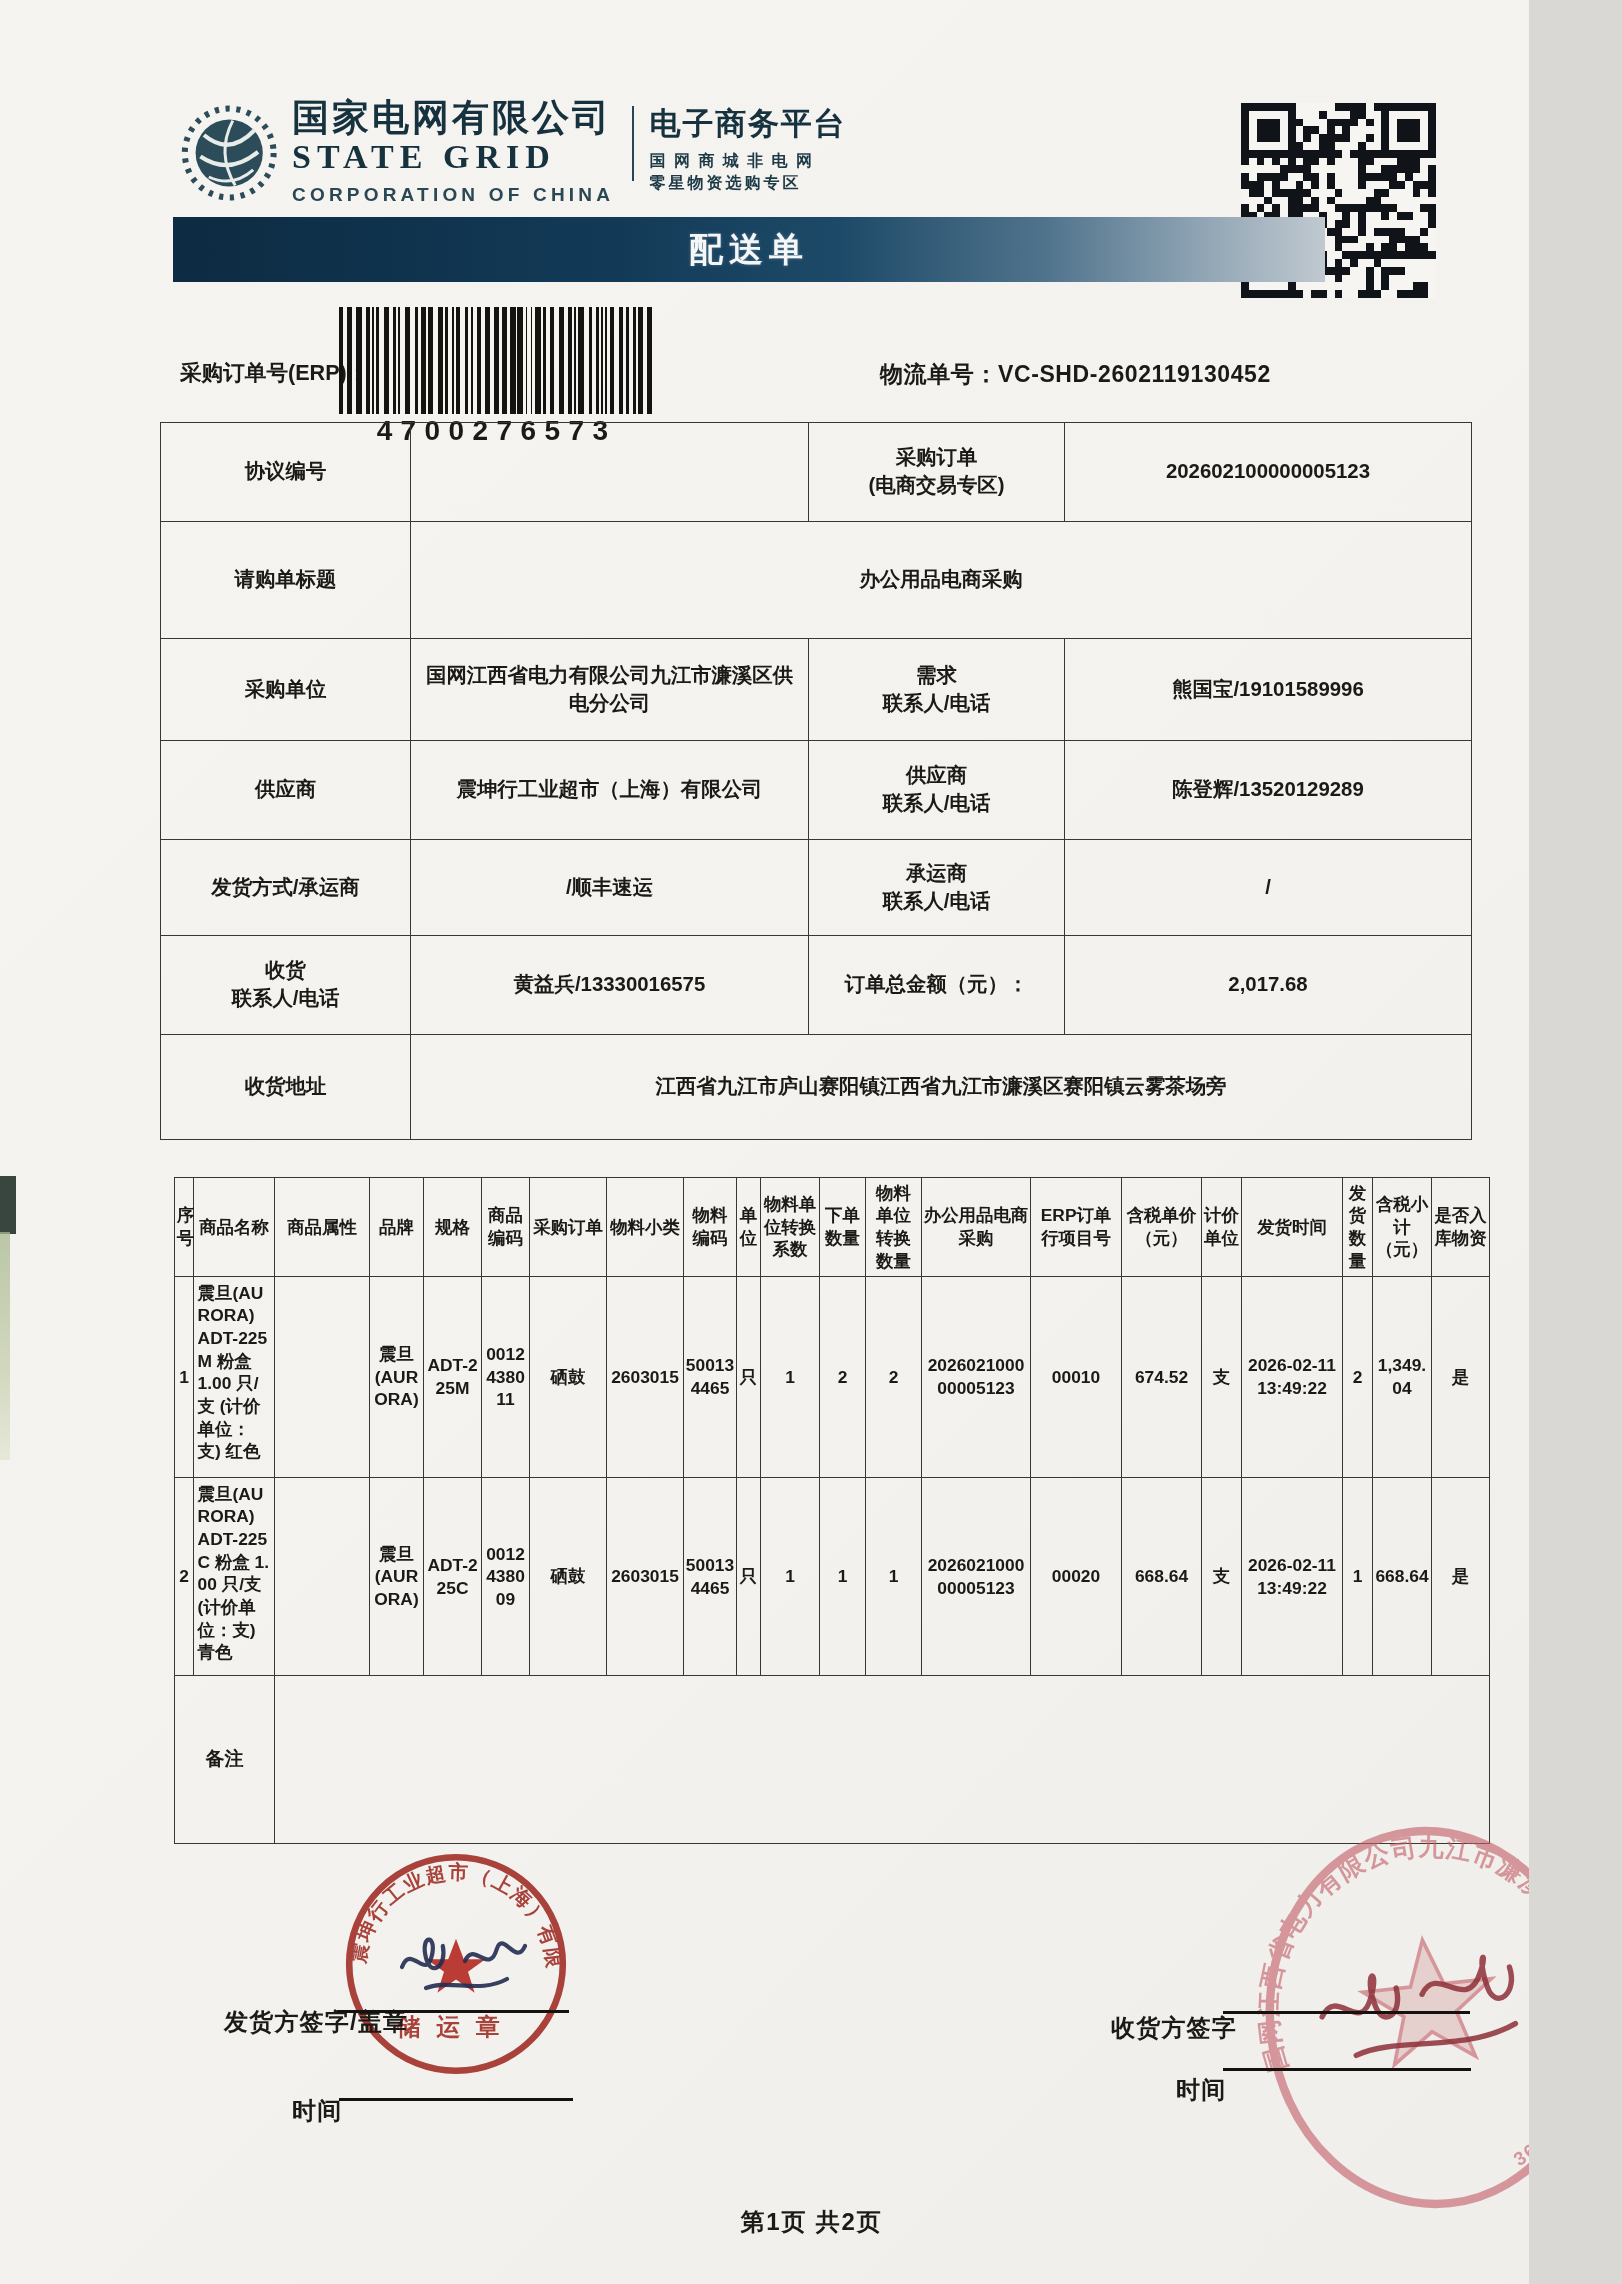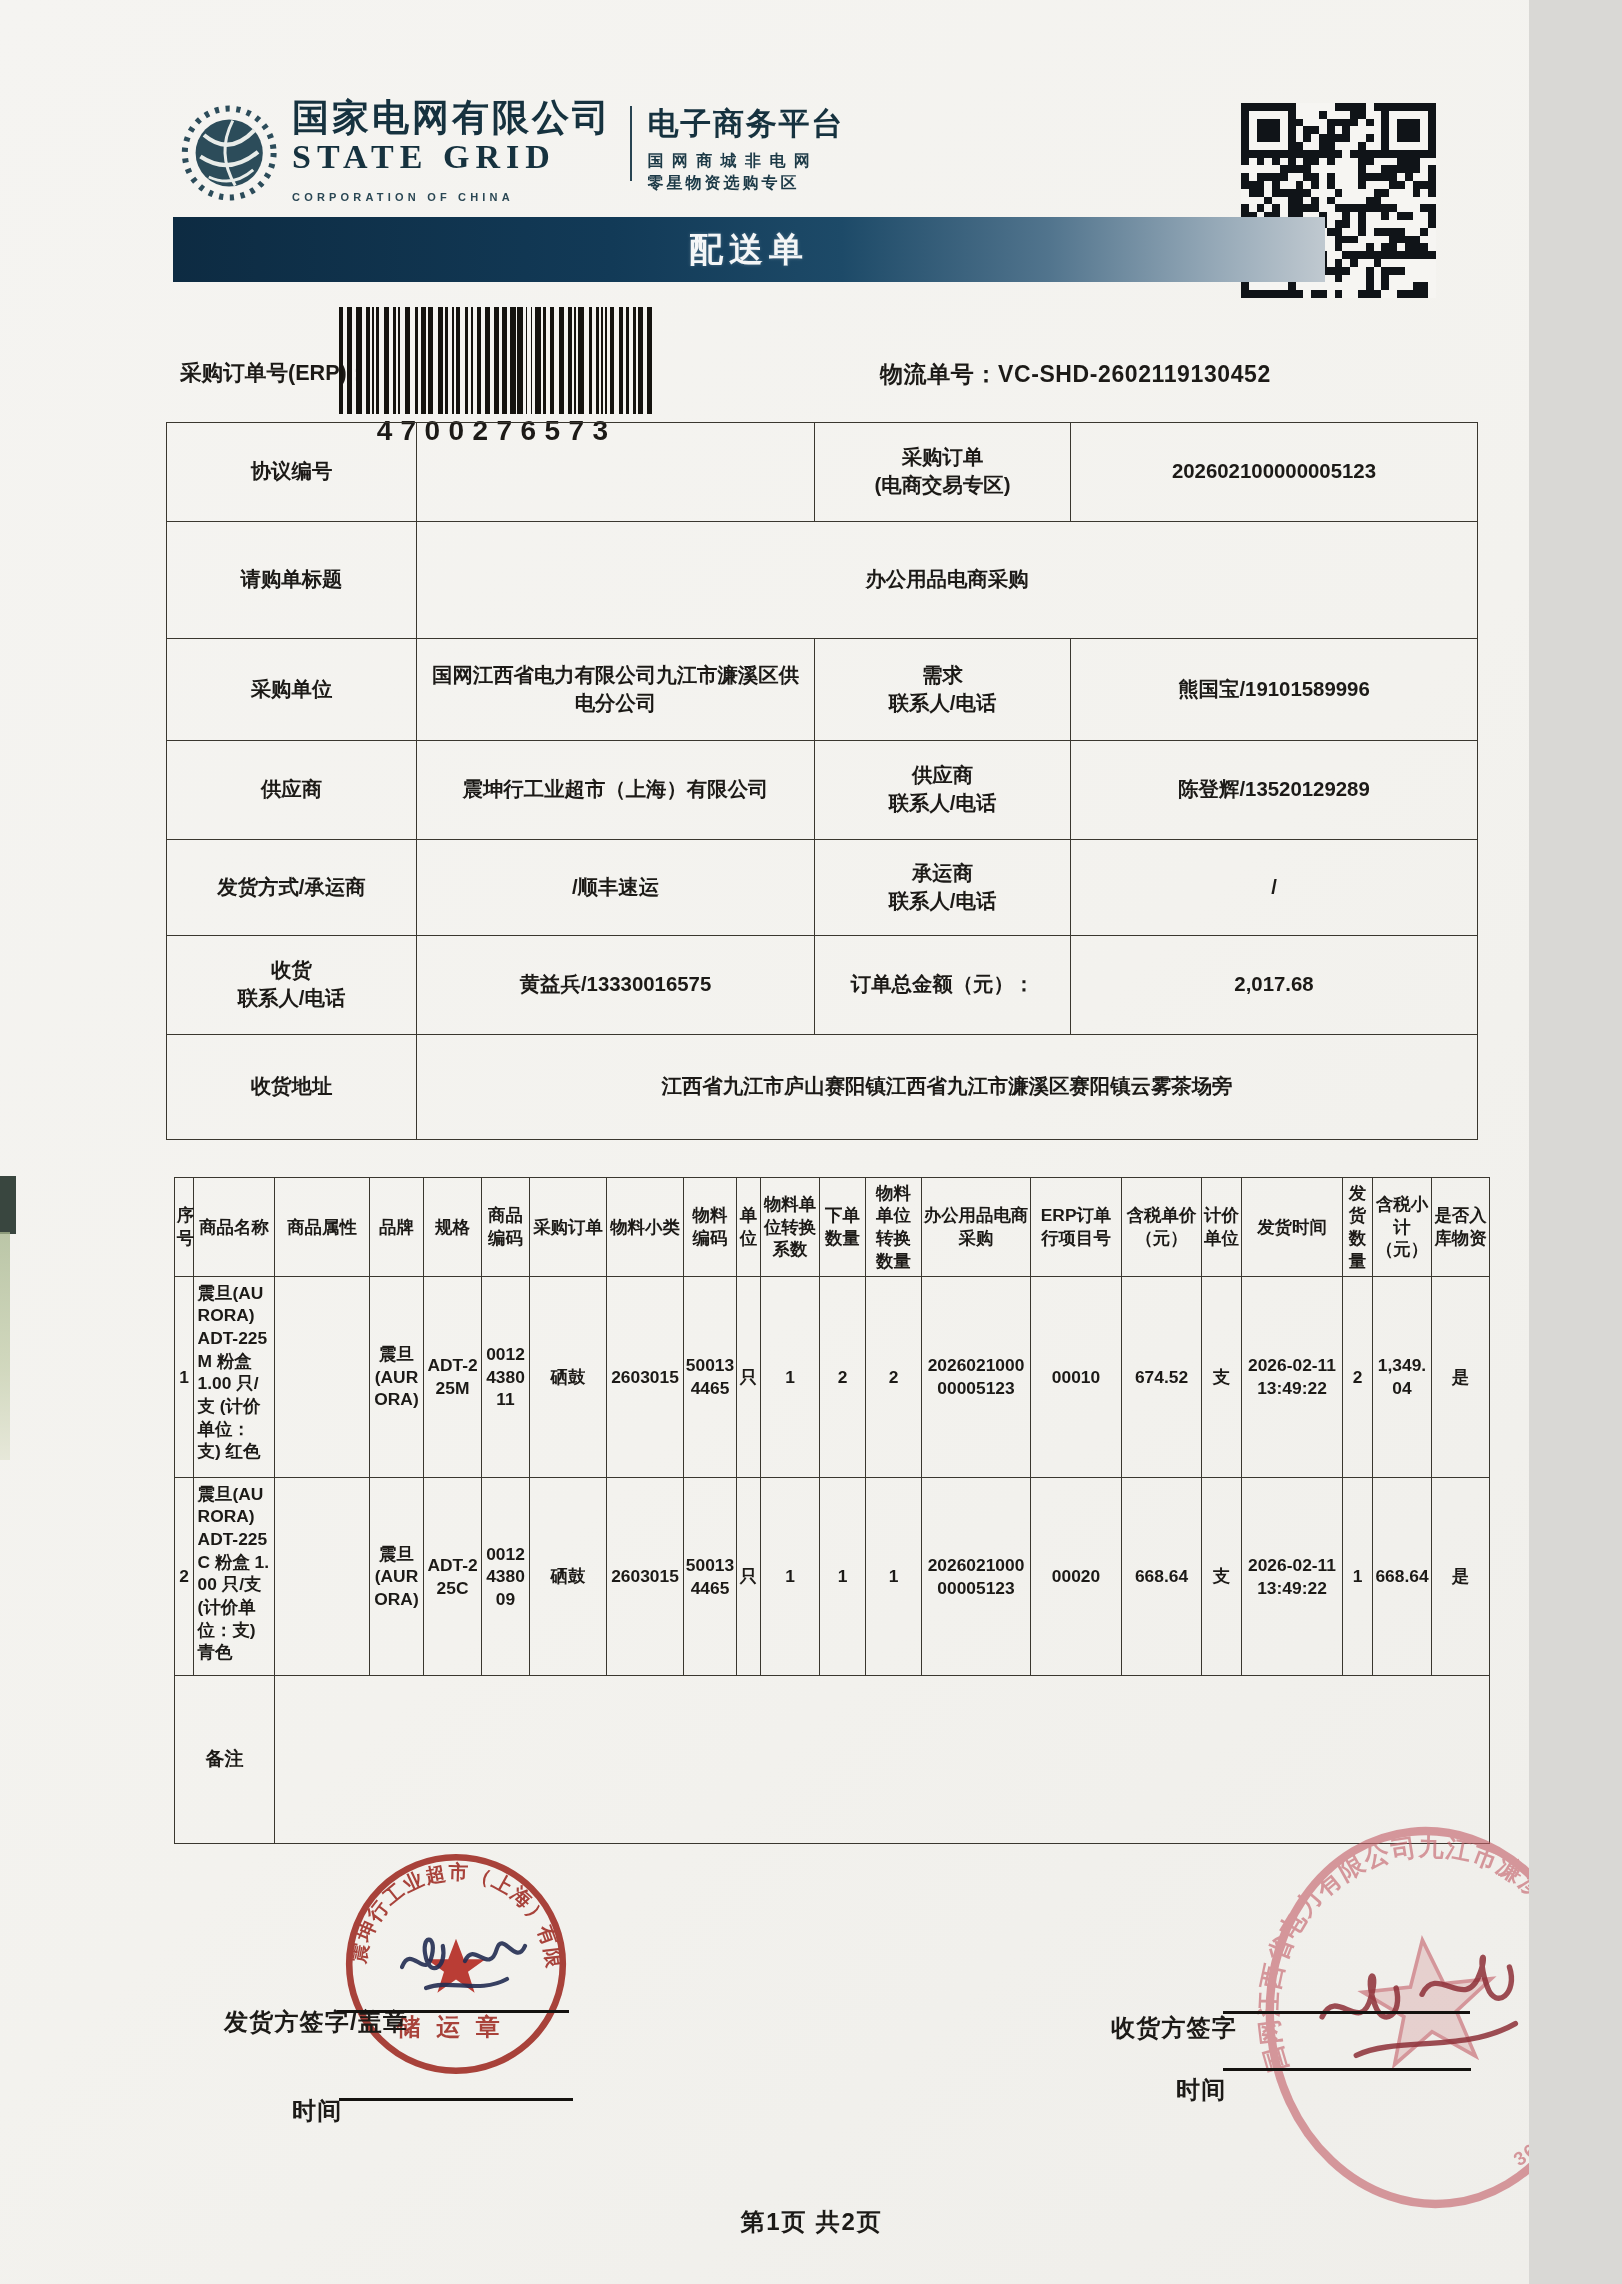--- a/index.html
+++ b/index.html
@@ -7,21 +7,21 @@
     position:relative; width:1529px; height:2284px;
     background:linear-gradient(135deg,#f5f4f1 0%,#f3f2ee 55%,#efeeea 100%);
     font-family:"Liberation Sans",sans-serif; color:#1c1a17; overflow:hidden;
   }
   
   .hdr{position:absolute;left:180px;top:99px;display:flex;align-items:flex-start;}
   .logo{width:99px;height:108px;flex:0 0 auto;}
   .brand{margin-left:13px;}
   .brand-cn{font-size:37px;font-weight:bold;color:#16323f;letter-spacing:3px;line-height:1.05;}
   .brand-en{font-family:"Liberation Serif",serif;font-size:34px;font-weight:bold;color:#16323f;letter-spacing:6px;line-height:1.0;margin-top:2.4px;}
-  .brand-sub{font-size:11px;font-weight:bold;color:#2a4754;letter-spacing:4.2px;margin-top:17px;}
+  .brand-sub{font-size:19px;font-weight:bold;color:#2a4754;letter-spacing:4.2px;margin-top:10px;}
   .hdr-div{width:1.8px;height:75px;background:#2844523;background:#284452;margin:7.2px 15.6px 0 18px;}
   .plat{padding-top:3.6px;}
   .plat-title{font-size:31px;font-weight:bold;color:#16323f;letter-spacing:1.8px;text-align:right;}
   .plat-s1{font-size:16px;font-weight:bold;color:#1d3a47;letter-spacing:8.4px;margin-top:6px;}
   .plat-s2{font-size:16px;font-weight:bold;color:#1d3a47;letter-spacing:3px;margin-top:1.2px;}
   
   .qr{position:absolute;left:1241px;top:103px;width:195px;height:195px;display:grid;grid-template-columns:repeat(25,1fr);grid-template-rows:repeat(25,1fr);background:#f6f5f2;}
   .qr b{background:#101418;}
   
   .banner{position:absolute;left:173px;top:217px;width:1152px;height:65px;
@@ -29,21 +29,21 @@
     display:flex;align-items:center;justify-content:center;}
   .banner span{color:#f4f6f7;font-size:34px;font-weight:bold;letter-spacing:6px;text-shadow:0 0 3.6px rgba(255,255,255,.25);}
   
   .erp-label{position:absolute;left:180px;top:358px;font-size:21.6px;font-weight:600;}
   .barcode{position:absolute;left:339px;top:307px;width:315px;height:107px;display:flex;align-items:stretch;}
   .barcode i{display:block;height:100%;}
   .barcode-num{position:absolute;left:339px;top:415px;width:315px;text-align:center;font-size:28px;font-weight:bold;letter-spacing:8.4px;}
   .logi{position:absolute;left:880px;top:359px;font-size:23px;font-weight:600;letter-spacing:0.6px;}
   
   table{border-collapse:collapse;table-layout:fixed;}
-  .info{position:absolute;left:166px;top:422px;width:1312px;}
+  .info{position:absolute;left:160px;top:422px;width:1312px;}
   .info td{border:1.8px solid #3a372f;font-size:20.4px;font-weight:bold;text-align:center;vertical-align:middle;padding:3.6px 8.4px;line-height:1.35;}
   .info td.lab{font-weight:bold;}
   .pre{white-space:pre-line;}
   .items{position:absolute;left:174px;top:1177px;width:1312px;}
   .items th,.items td{border:1.8px solid #3a372f;font-size:17.4px;font-weight:bold;text-align:center;vertical-align:middle;padding:2.4px 1.8px;line-height:1.3;word-break:break-all;}
   .items td.name{text-align:left;vertical-align:top;padding:4.8px 3.6px;}
   .items td.remark-lab{font-size:19px;}
   
   .sig{position:absolute;font-size:24px;font-weight:bold;letter-spacing:1.2px;}
   .sig-line{position:absolute;border-bottom:3px solid #14120f;}

